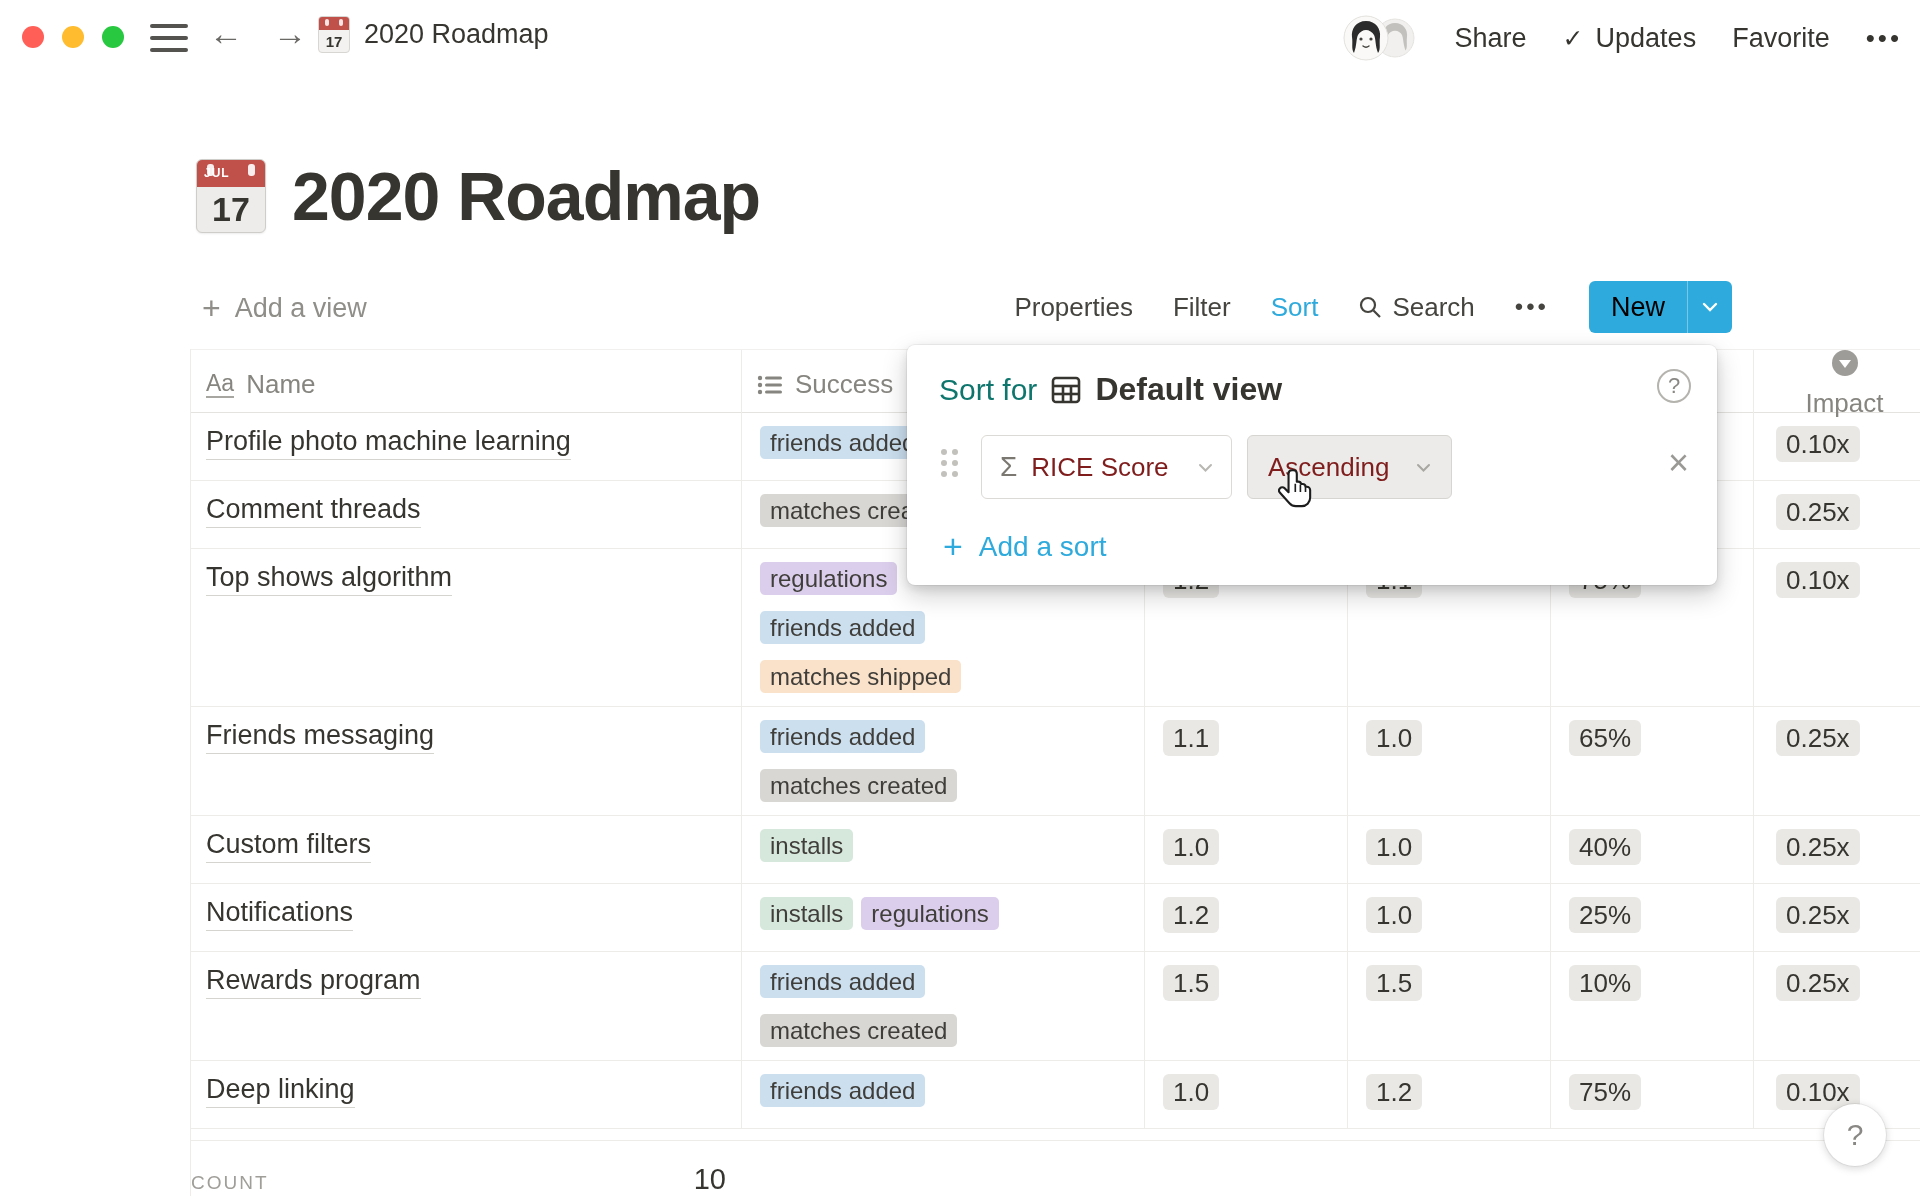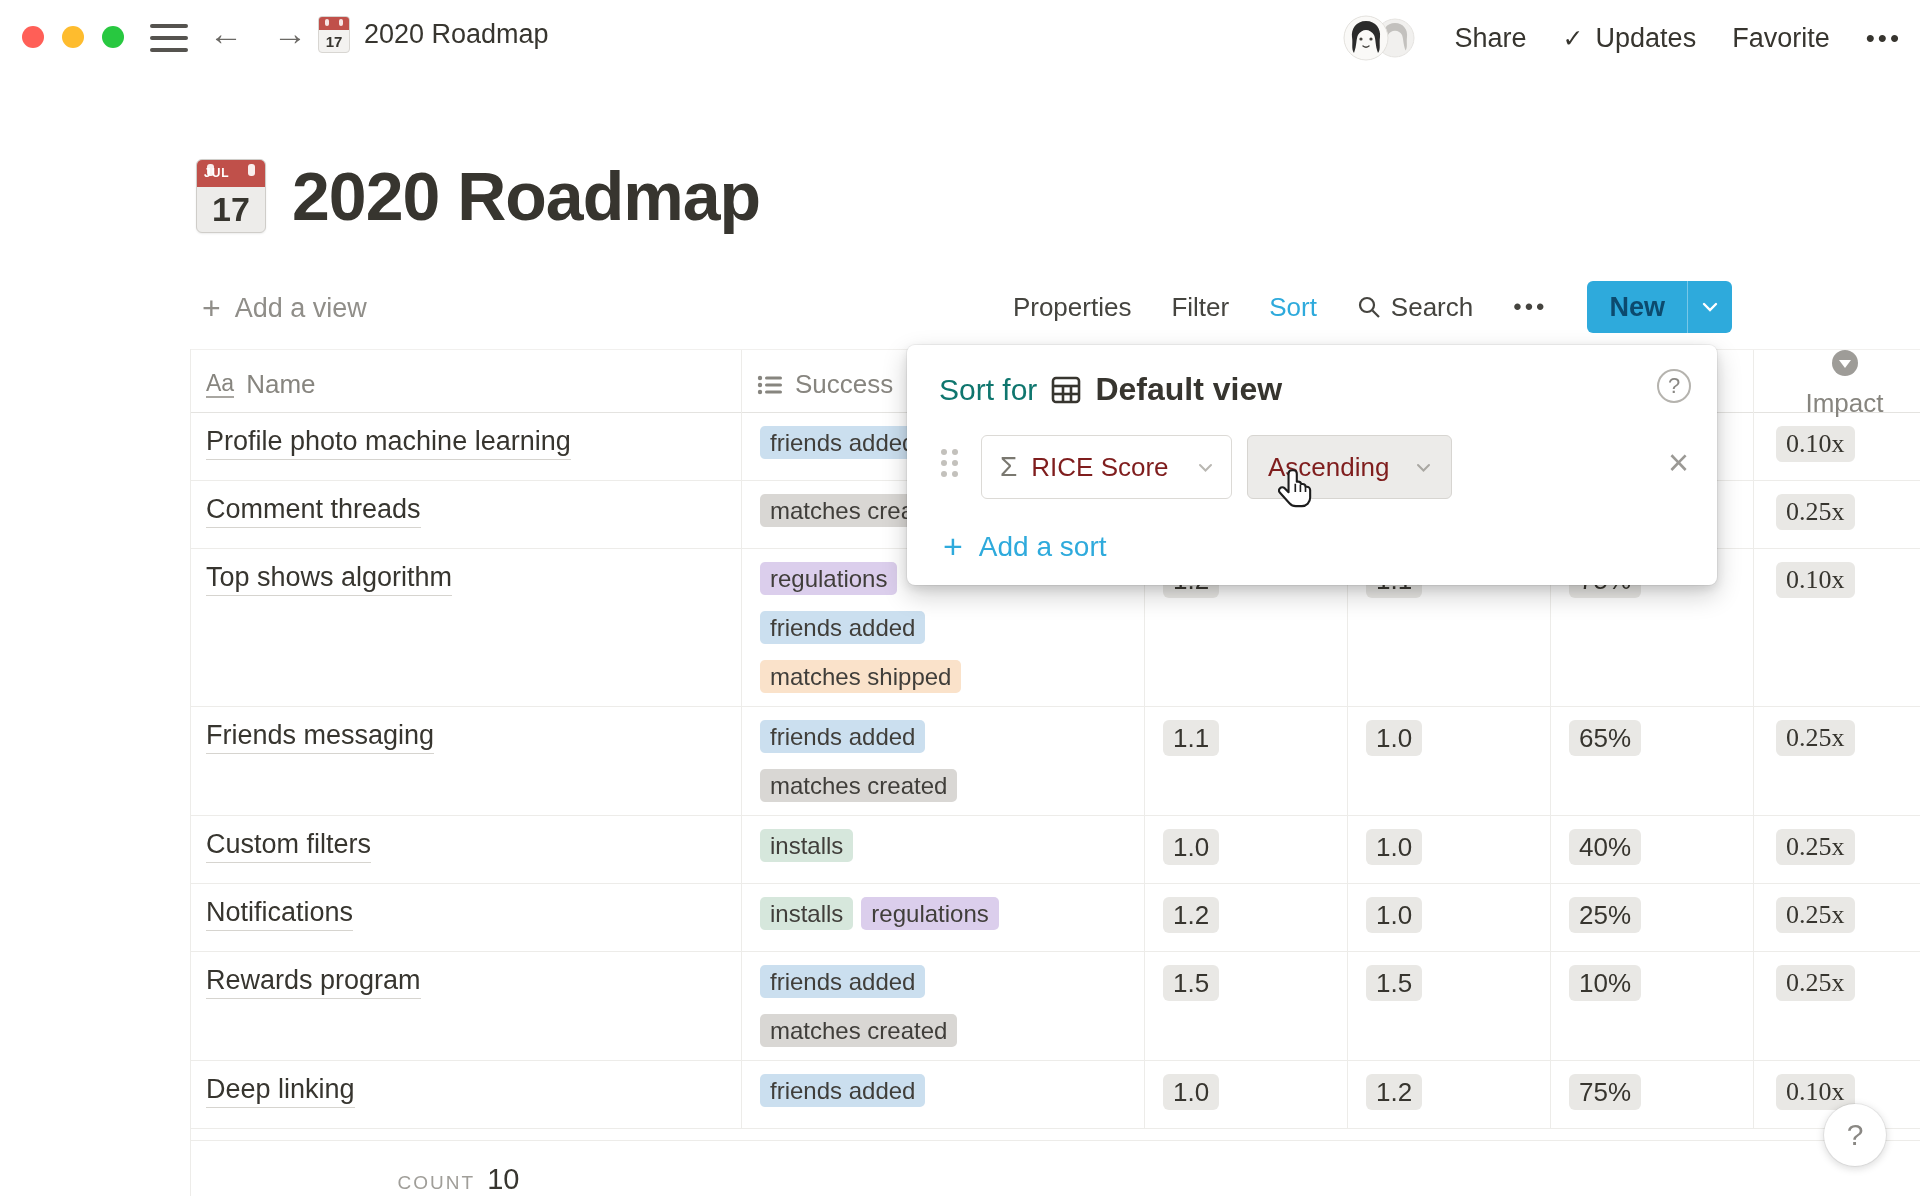--- a/index.html
+++ b/index.html
@@ -42,42 +42,42 @@
   
   .view-toolbar { position:absolute; top:278px; left:0; width:1920px; height:58px; }
   .add-view { position:absolute; left:202px; top:12px; display:flex; align-items:center; gap:14px; color:#908E89; font-size:27px; cursor:pointer; }
   .add-view .plus { font-size:32px; font-weight:400; }
   .vt-right { position:absolute; right:188px; top:0; height:58px; display:flex; align-items:center; gap:40px; }
   .vt-item { font-size:26px; color:#45443F; cursor:pointer; }
   .vt-sort { color:var(--accent); }
   .vt-search { display:flex; align-items:center; gap:10px; }
   .vt-dots { font-size:24px; letter-spacing:3px; color:#45443F; cursor:pointer; }
   .new-btn { display:flex; align-items:center; height:52px; background:var(--accent); border-radius:6px; overflow:hidden; cursor:pointer; }
-  .new-btn .nb-label { color:#0c4a6e; font-size:27px; font-weight:700; padding:0 22px; }
+  .new-btn .nb-label { color:#000000; font-size:27px; font-weight:400; padding:0 22px; }
   .new-btn .nb-divider { width:1px; height:52px; background:rgba(255,255,255,.35); }
   .new-btn .nb-caret { padding:0 14px; display:flex; align-items:center; }
 
   
   .table { position:absolute; top:349px; left:190px; width:1730px; border-left:1px solid #EDECE9; }
   .thead { display:grid; grid-template-columns:551px 403px 203px 203px 203px 1fr; border-top:1px solid #F1F0EE; border-bottom:1px solid #E4E3E0; height:64px; }
   .th { display:flex; align-items:center; gap:12px; padding-left:15px; color:#87857F; font-size:26px; border-right:1px solid #EDECE9; }
   .th:last-child { border-right:none;flex-direction:column; }
   .aa-glyph { font-size:23px; color:#87857F; border-bottom:2px solid #A8A6A1; line-height:1.05; }
   .impact-glyph { width:26px; height:26px; border-radius:50%; background:#9E9C98; display:flex; align-items:center; justify-content:center; }
   .impact-glyph i { width:0; height:0; border-left:6px solid transparent; border-right:6px solid transparent; border-top:8px solid #fff; display:block; margin-top:2px; }
   .trow { display:grid; grid-template-columns:551px 403px 203px 203px 203px 1fr; border-bottom:1px solid #EDECE9; min-height:68px; }
   .cell { padding:13px 10px 13px 18px; border-right:1px solid #EDECE9; }
-  .c-impact { border-right:none; padding-left:22px;font-family:Liberation Serif, serif; }
+  .c-impact { border-right:none; padding-left:22px; }
   .c-name { padding-left:15px; }
   .row-name { font-size:27px; font-weight:500; color:#37352F; border-bottom:1.5px solid #D6D4CF; padding-bottom:3px; white-space:nowrap; }
   .tags { display:flex; flex-wrap:wrap; gap:16px 8px; width:300px; align-content:flex-start; }
   .tag { font-size:24px; color:#403E3A; padding:3px 10px; border-radius:5px; white-space:nowrap; line-height:27px; }
   .pill { display:inline-block; font-size:26px; color:#37352F; background:var(--pill-bg); padding:3px 10px; border-radius:6px; line-height:30px; }
   .tbl-endspacer { height:12px; border-bottom:1px solid #EDECE9; }
-  .table-footer { width:551px; text-align:right; padding:22px 16px 0 0; display:flex; justify-content:center; align-items:baseline; gap:12px; }
+  .table-footer { width:551px; text-align:right; padding:22px 16px 0 0; display:flex; justify-content:space-between; align-items:baseline; gap:12px; }
   .count-label { font-size:19px; letter-spacing:2px; color:#A09E99; }
   .count-value { font-size:29px; color:#37352F; }
 
   
   .popover { position:absolute; left:907px; top:345px; width:810px; height:240px; background:#fff; border-radius:8px; z-index:50;
     box-shadow:rgba(15,15,15,.05) 0 0 0 1px, rgba(15,15,15,.1) 0 4px 10px, rgba(15,15,15,.2) 0 10px 26px; }
   .pop-header { position:absolute; top:26px; left:32px; display:flex; align-items:center; gap:14px; }
   .pop-sortfor { font-size:30px; color:#0f766e; }
   .pop-viewname { font-size:32px; font-weight:700; color:#37352F; }
   .pop-help { position:absolute; top:24px; right:26px; width:34px; height:34px; border:2px solid #B5B3AE; border-radius:50%; color:#8A8884; font-size:22px; display:flex; align-items:center; justify-content:center; cursor:pointer; }

